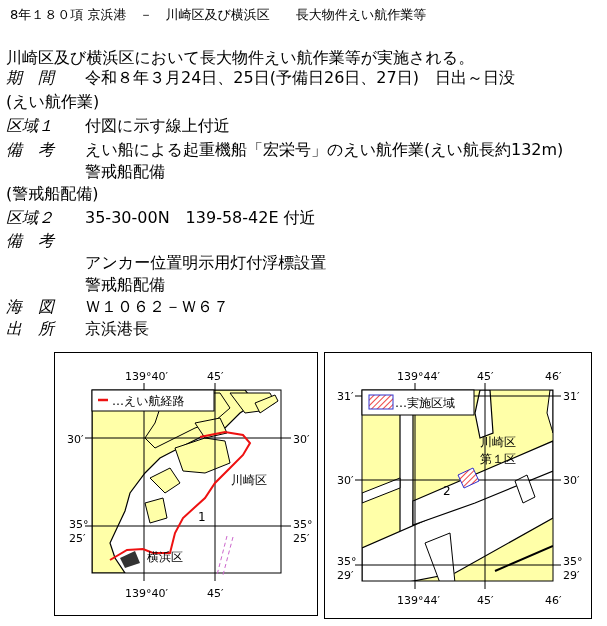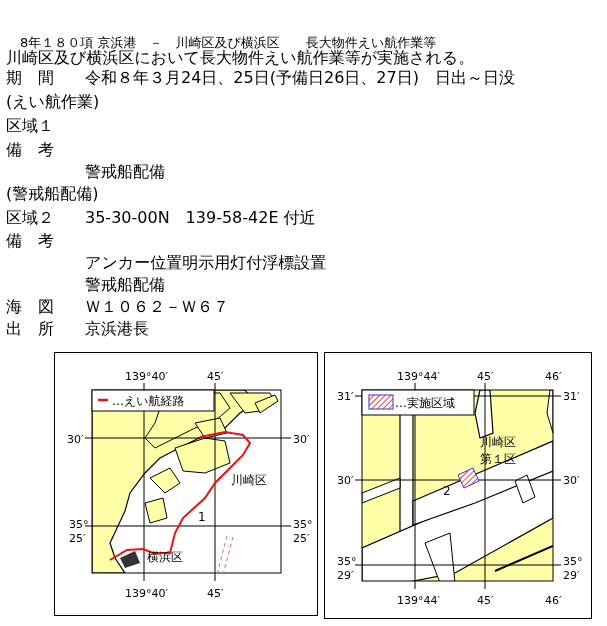--- a/index.html
+++ b/index.html
@@ -2,26 +2,25 @@
 <html><head>
   <meta charset="utf-8">
   <style>
     html, body { margin: 0; padding: 0; background: #ffffff; }
     body {
       width: 607px; height: 626px; position: relative; overflow: hidden;
       font-family: "DejaVu Sans", "Liberation Sans", sans-serif;
       color: #000; font-size: 13px;
     }
     .title {
-      position: absolute; left: 20px; top: 6px; font-size: 13px; white-space: pre;
+      position: absolute; left: 10px; top: 6px; font-size: 13px; white-space: pre;
       letter-spacing: 0px;
-      margin-top: 28px;
     }
     .line { position: absolute; left: 6px; font-size: 16px; white-space: pre; height: 19px; line-height: 19px; }
-    .lbl { position: absolute; left: 0; top: 0; }
+    .lbl { position: absolute; left: 0; top: 0; font-style: italic; }
     .val { position: absolute; left: 79px; top: 0; white-space: pre; }
     .frame {
       position: absolute; border: 1px solid #000; background: #fff;
     }
     svg text { font-family: "DejaVu Sans", "Liberation Sans", sans-serif; }
   </style>
 </head>
 <body>
 
 <div class="title">8年１８０項 京浜港　－　川崎区及び横浜区　　長大物件えい航作業等</div>
@@ -30,24 +29,26 @@
 
 <div class="line" style="top:68px; width:590px;">
   <span class="lbl">期　間</span>
   <span class="val">令和８年３月24日、25日(予備日26日、27日)　日出～日没</span>
 </div>
 
 <div class="line" style="top:92px;">(えい航作業)</div>
 
 <div class="line" style="top:116px; width:590px;padding-left:24px;">
   <span class="lbl">区域１</span>
+  <span class="val">付図に示す線上付近</span>
 </div>
 
 <div class="line" style="top:140px; width:600px;">
   <span class="lbl">備　考</span>
+  <span class="val">えい船による起重機船「宏栄号」のえい航作業(えい航長約132m)</span>
 </div>
 <div class="line" style="top:162px; width:590px;">
   <span class="val">警戒船配備</span>
 </div>
 
 <div class="line" style="top:184px;">(警戒船配備)</div>
 
 <div class="line" style="top:208px; width:590px;">
   <span class="lbl">区域２</span>
   <span class="val">35-30-00N　139-58-42E 付近</span>

